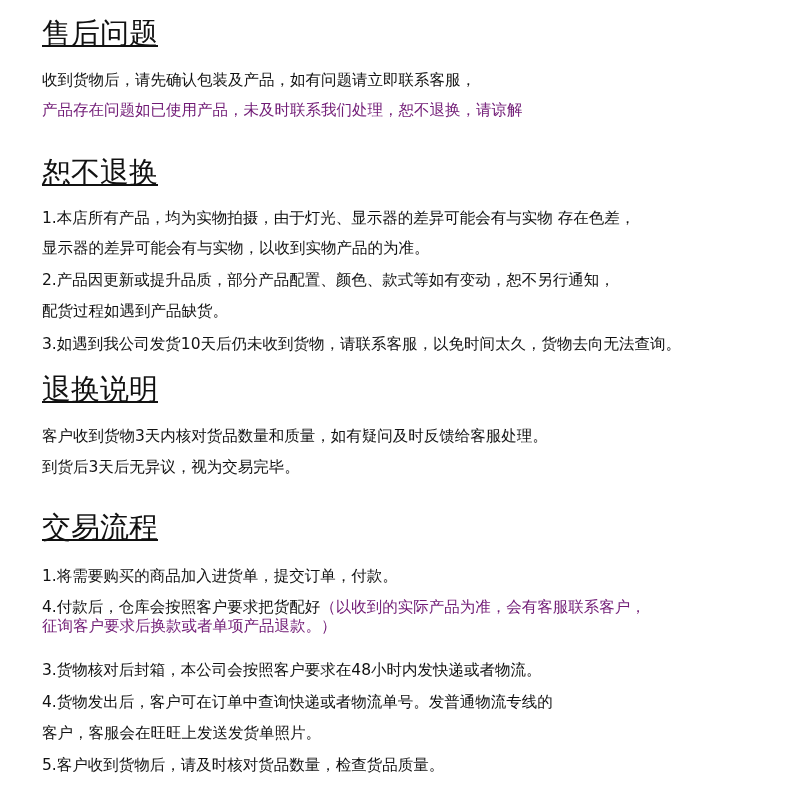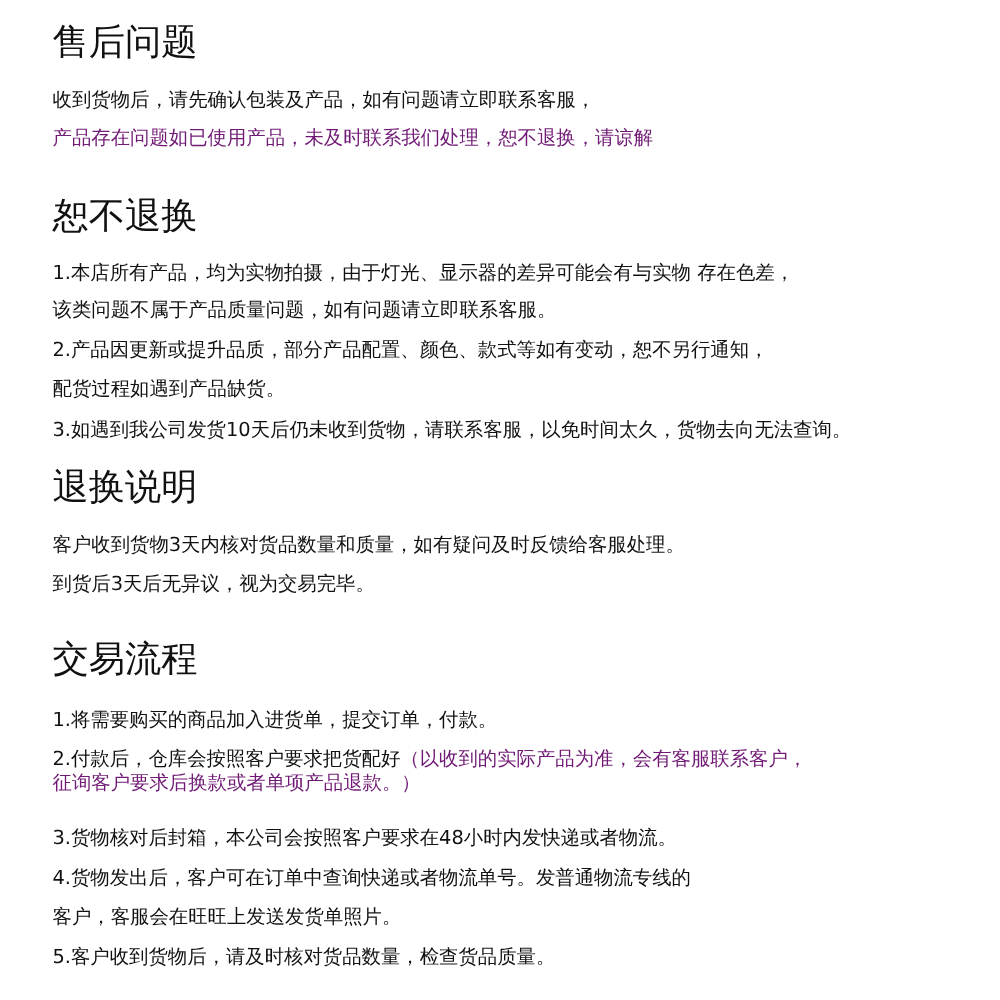--- a/index.html
+++ b/index.html
@@ -17,20 +17,21 @@
     }
     .heading {
       position: absolute;
       left: 42px;
       font-size: 29px;
       line-height: 34px;
       font-weight: normal;
       color: #111111;
       margin: 0;
       white-space: nowrap;
+      text-decoration: underline;
     }
     .line {
       position: absolute;
       left: 42px;
       font-size: 15.5px;
       line-height: 20px;
       white-space: nowrap;
       color: #111111;
       margin: 0;
       text-align: center;
@@ -39,29 +40,29 @@
   </style>
 </head>
 <body>
 
 <h2 class="heading" style="top:16px">售后问题</h2>
 <p class="line" style="top:70px">收到货物后，请先确认包装及产品，如有问题请立即联系客服，</p>
 <p class="line red" style="top:100px">产品存在问题如已使用产品，未及时联系我们处理，恕不退换，请谅解</p>
 
 <h2 class="heading" style="top:155px">恕不退换</h2>
 <p class="line" style="top:208px">1.本店所有产品，均为实物拍摄，由于灯光、显示器的差异可能会有与实物 存在色差，</p>
-<p class="line" style="top:238px">该类问题不属于产品质量问题，如有问题请立即联系客服。</p>
+<p class="line" style="top:238px">显示器的差异可能会有与实物，以收到实物产品的为准。</p>
 <p class="line" style="top:270px">2.产品因更新或提升品质，部分产品配置、颜色、款式等如有变动，恕不另行通知，</p>
 <p class="line" style="top:301px">配货过程如遇到产品缺货。</p>
 <p class="line" style="top:334px">3.如遇到我公司发货10天后仍未收到货物，请联系客服，以免时间太久，货物去向无法查询。</p>
 
 <h2 class="heading" style="top:372px">退换说明</h2>
 <p class="line" style="top:426px">客户收到货物3天内核对货品数量和质量，如有疑问及时反馈给客服处理。</p>
 <p class="line" style="top:457px">到货后3天后无异议，视为交易完毕。</p>
 
 <h2 class="heading" style="top:510px">交易流程</h2>
 <p class="line" style="top:566px">1.将需要购买的商品加入进货单，提交订单，付款。</p>
-<p class="line" style="top:597px"><span>2.付款后，仓库会按照客户要求把货配好</span><span class="red">（以收到的实际产品为准，会有客服联系客户，</span></p>
+<p class="line" style="top:597px"><span>4.付款后，仓库会按照客户要求把货配好</span><span class="red">（以收到的实际产品为准，会有客服联系客户，</span></p>
 <p class="line red" style="top:616px">征询客户要求后换款或者单项产品退款。）</p>
 <p class="line" style="top:660px">3.货物核对后封箱，本公司会按照客户要求在48小时内发快递或者物流。</p>
 <p class="line" style="top:692px">4.货物发出后，客户可在订单中查询快递或者物流单号。发普通物流专线的</p>
 <p class="line" style="top:723px">客户，客服会在旺旺上发送发货单照片。</p>
 <p class="line" style="top:755px">5.客户收到货物后，请及时核对货品数量，检查货品质量。</p>
 
 </body></html>

